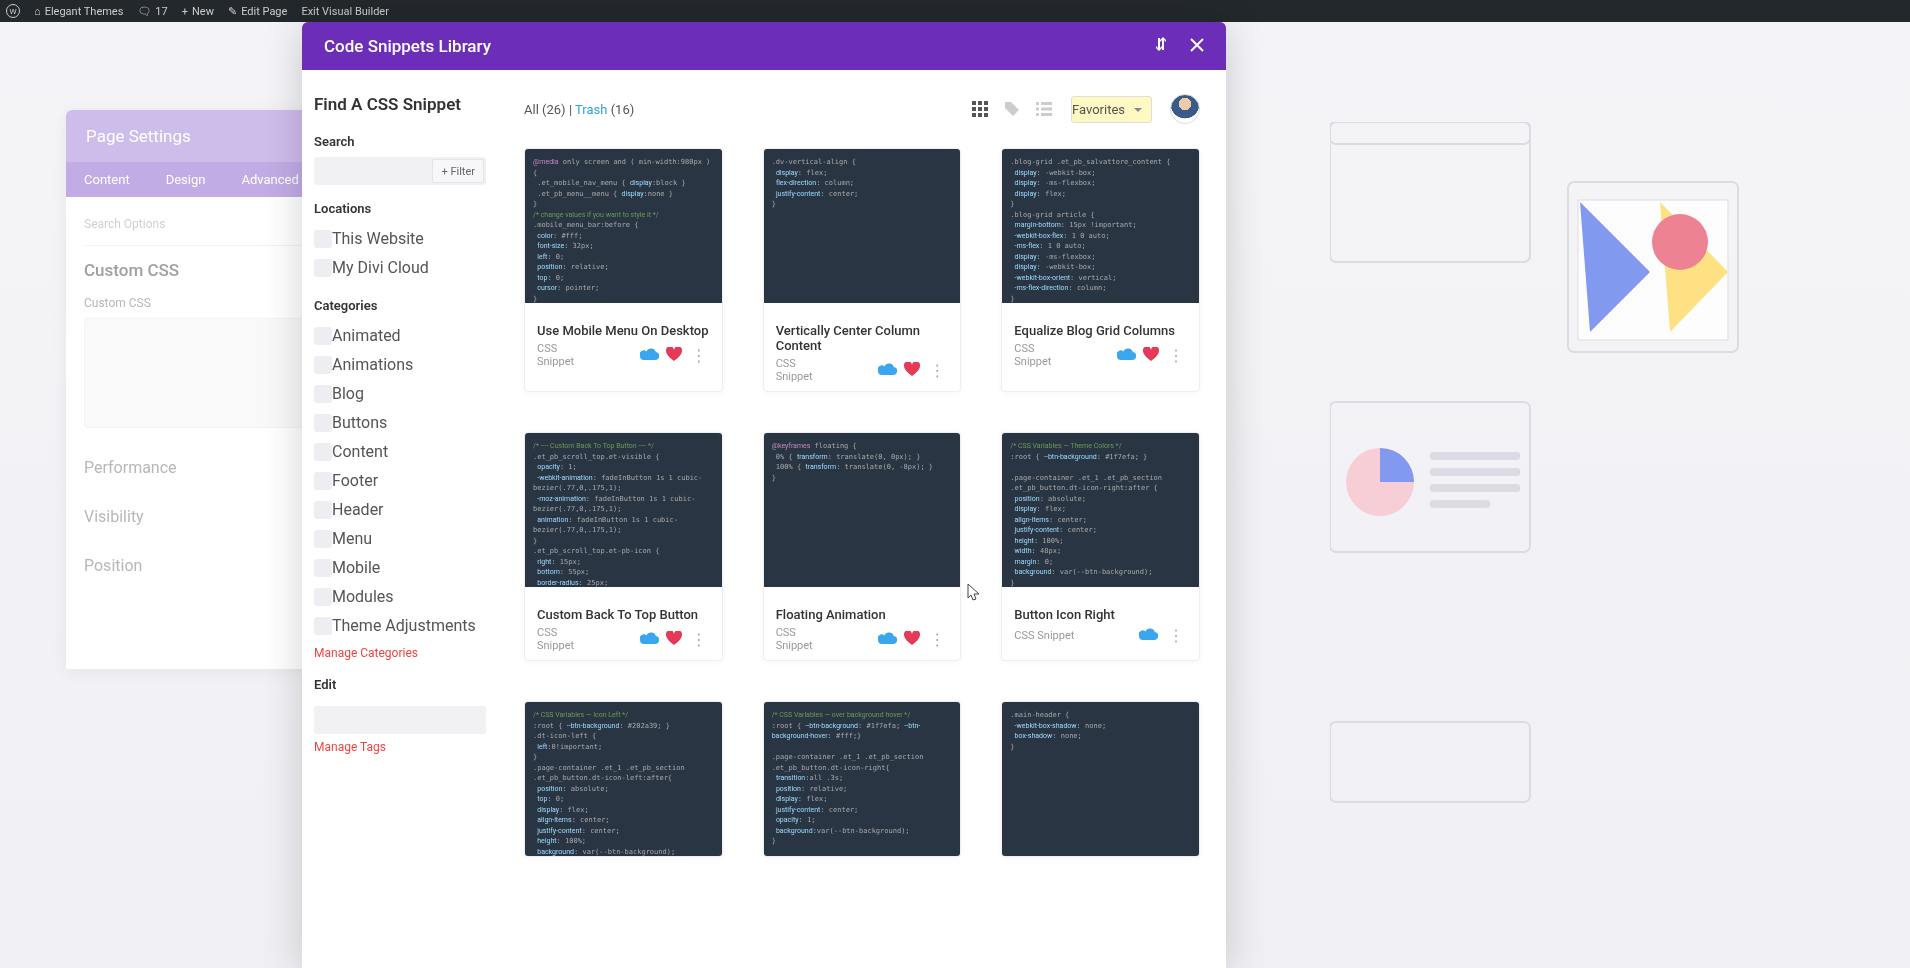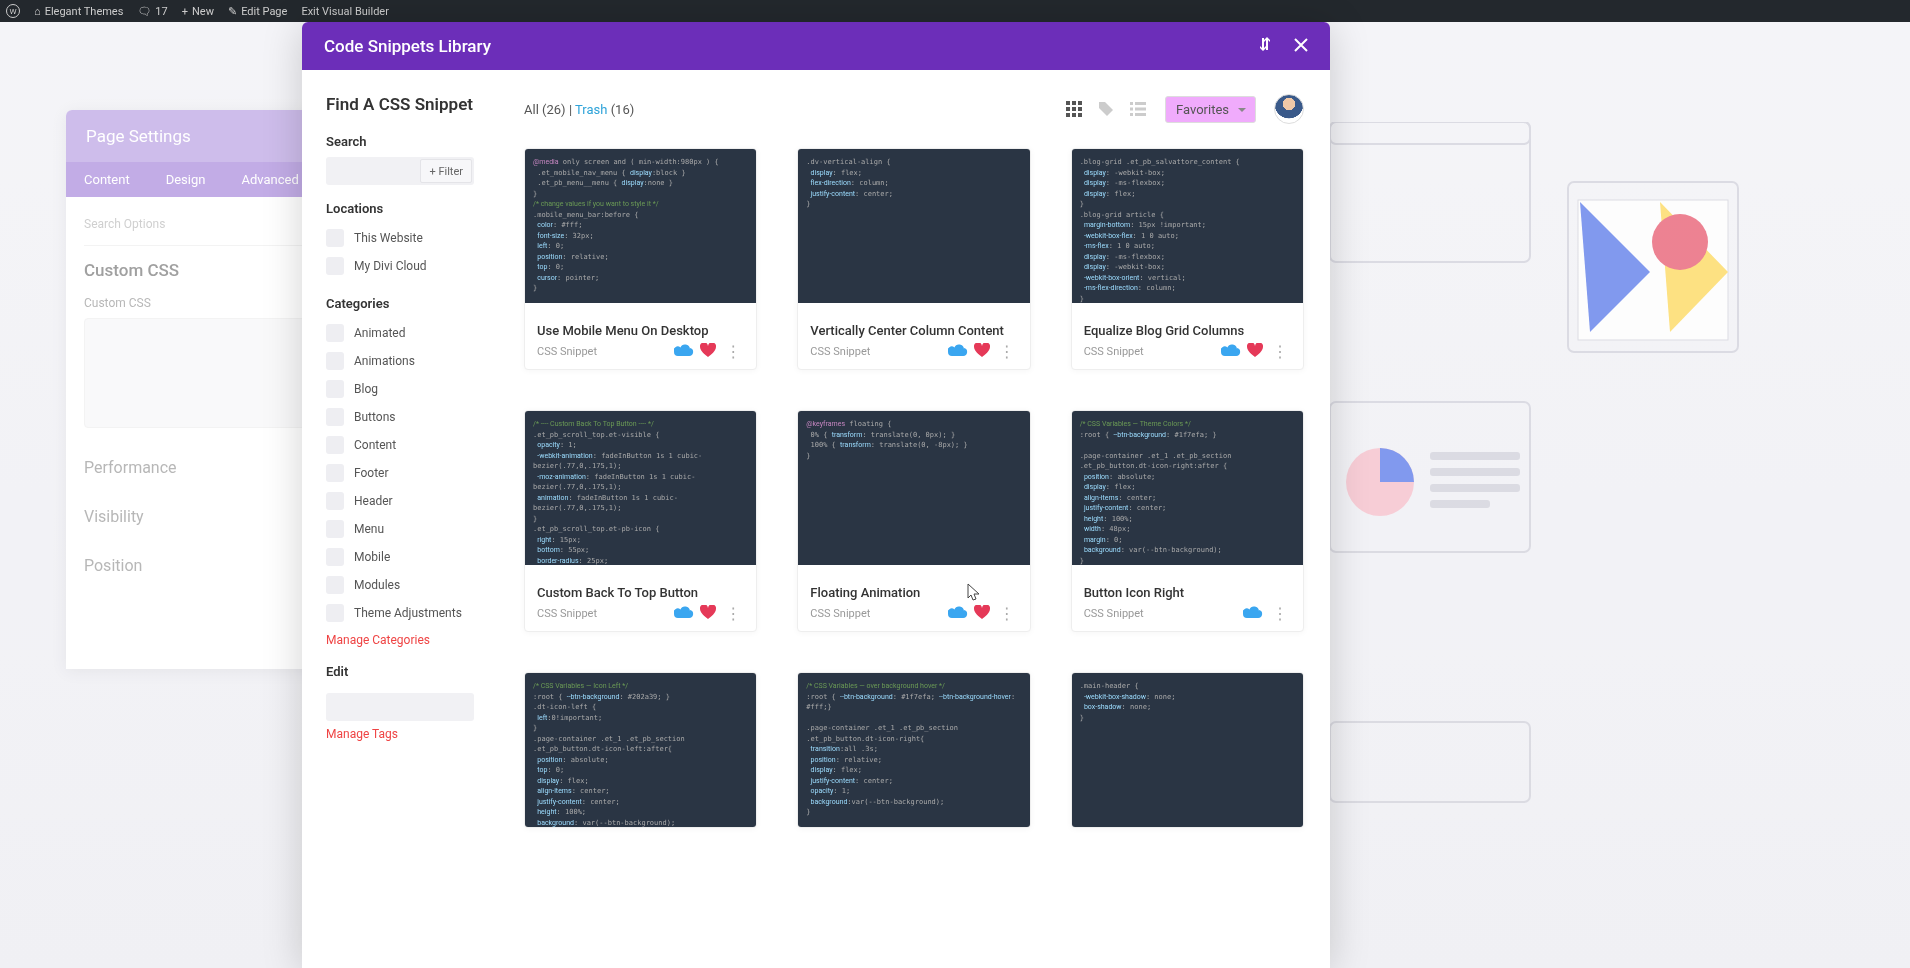--- a/index.html
+++ b/index.html
@@ -20,49 +20,49 @@
 .side-panel-body { padding: 14px 18px 40px; color: #999; font-size: 13px; }
 .side-panel-body h4 { color: #888; margin-top: 14px; font-weight: 500; font-size: 15px;}
 .side-panel-body .so { color:#bbb; font-size:12px; padding:6px 0 14px; border-bottom:1px solid #eee;}
 .side-panel-body .ta { background:#f6f6f8; height:110px; border:1px solid #eee; border-radius:4px; margin-top:8px;}
 .side-panel-body .sec { margin-top:30px; color:#999; font-size:16px;}
 .help-row { display:flex; align-items:center; justify-content:flex-end; gap:6px; color:#bbb; font-size:12px; padding: 30px 10px 10px;}
 .bg-illustrations { position:absolute; right:40px; top:100px; width:540px; bottom:40px; opacity:0.9;}
 .bg-illustrations svg { width:100%; }
 
 
-.modal { position: absolute; left: 302px; top: 22px; width: 1028px; bottom: 0; background: #fff; border-radius: 6px 6px 0 0; box-shadow: 0 4px 40px rgba(0,0,0,0.18); display:flex; flex-direction:column; overflow:hidden;}
+.modal { position: absolute; left: 302px; top: 22px; width: 924px; bottom: 0; background: #fff; border-radius: 6px 6px 0 0; box-shadow: 0 4px 40px rgba(0,0,0,0.18); display:flex; flex-direction:column; overflow:hidden;}
 .modal-header { background: #6c2eb9; color: #fff; padding: 14px 22px; display: flex; align-items: center; justify-content: space-between; }
 .modal-title { font-size: 17px; font-weight: 500; }
 .modal-header-actions { display: flex; gap: 20px; align-items: center; }
 .icon-btn { cursor: pointer; color: #fff; }
 .modal-body { display: flex; flex: 1; overflow: hidden; }
 
 
-.sidebar { width: 196px; padding: 24px 24px; overflow-y:auto; flex-shrink:0;}
+.sidebar { width: 196px; padding: 24px 12px; overflow-y:auto; flex-shrink:0;}
 .sidebar h2 { font-size: 17px; color: #333; font-weight: 600; margin-bottom: 20px; }
 .sidebar h3 { font-size: 13px; color: #333; font-weight: 600; margin: 16px 0 8px; }
 .search-wrap { position: relative; margin-bottom: 4px;}
 .search-input { width: 100%; background: #f1f1f4; border: none; padding: 7px 10px; border-radius: 3px; font-size: 12px;}
 .filter-btn { position: absolute; right: 2px; top: 2px; bottom: 2px; background: #f7f7f9; border: 1px solid #e4e4e8; font-size: 11px; color: #666; padding: 0 8px; border-radius: 2px; cursor:pointer;}
-.check-row { display: flex; align-items: center; gap: 10px; padding: 5px 0; font-size: 12px; color: #555; cursor:pointer;}
+.check-row { display: flex; align-items: center; padding: 5px 0; font-size: 16px; color: #555; cursor:pointer;}
 .check-row .box { width: 18px; height: 18px; background: #eeeef2; border-radius: 3px; flex-shrink:0;}
 .manage-link { color: #ef4444; font-size: 12px; cursor: pointer; margin-top: 6px; display: inline-block;}
 .tag-input { width:100%; background:#f1f1f4; border:none; height:28px; border-radius:3px; margin-top:6px;}
 
 
 .content { flex: 1; padding: 24px 26px; overflow-y: auto;}
 .content-header { display: flex; align-items: center; margin-bottom: 24px; }
 .counts { font-size: 13px; color: #555; }
 .counts .trash { color: #2ea3d9; }
 .spacer { flex: 1; }
 .view-icons { display: flex; gap: 14px; align-items: center; margin-right: 18px; }
 .vicon { width: 18px; height: 18px; cursor: pointer; display:flex; align-items:center; justify-content:center;}
 .vicon.active svg { fill:#555;} .vicon svg{ fill:#ccc;}
-.dropdown { border: 1px solid #ddd; border-radius: 3px; padding: 5px 26px 5px 10px; font-size: 13px; color: #555; background: #f0abfc; position: relative; cursor:pointer;}
+.dropdown { border: 1px solid #ddd; border-radius: 3px; padding: 5px 26px 5px 0; font-size: 13px; color: #555; background: #fef9c3; position: relative; cursor:pointer;}
 .dropdown::after { content: ""; position: absolute; right: 9px; top: 11px; border: 4px solid transparent; border-top-color: #888;}
 .avatar { width: 30px; height: 30px; border-radius: 50%; margin-left: 18px; background: radial-gradient(circle at 50% 32%, #f0c9a8 0%, #f0c9a8 26%, #3a5a8a 27%, #3a5a8a 60%, #fff 62%); border:1px solid #ddd;}
 
 
 .grid { display: grid; grid-template-columns: repeat(3, 1fr); gap: 40px 40px; }
 .card { background: #fff; border: 1px solid #eee; border-radius: 4px; box-shadow: 0 1px 6px rgba(0,0,0,0.04); display:flex; flex-direction:column; overflow:hidden;}
 .card-preview { height: 154px; background: #2a3544; padding: 8px; font-family: monospace; font-size: 7px; line-height: 1.5; color: #aaa; overflow: hidden;}
 .card-preview .kw { color:#c586c0;} .card-preview .cm{color:#6a9955;} .card-preview .pr{color:#9cdcfe;}
 .card-footer { padding: 10px 12px 8px; margin-top: 10px; }
 .card-title { font-size: 13px; color: #333; font-weight: 500; margin-bottom: 4px;}

